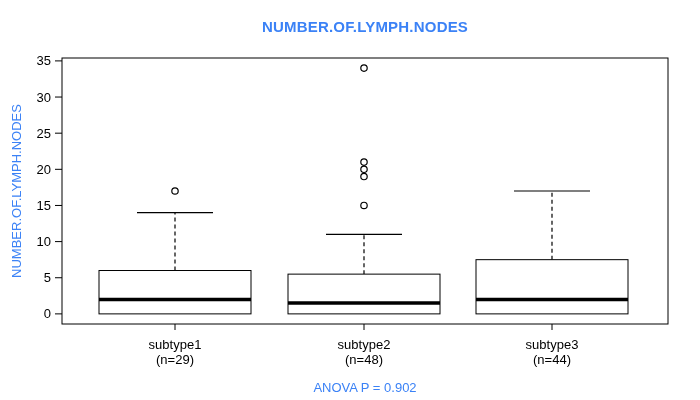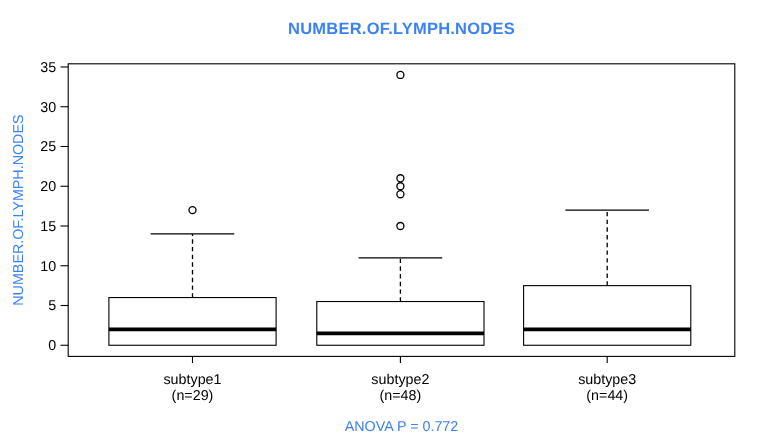--- a/index.html
+++ b/index.html
@@ -67,14 +67,14 @@
       <text x="364" y="349" text-anchor="middle" font-size="13">subtype2</text>
       <text x="364" y="364" text-anchor="middle" font-size="13">(n=48)</text>
       <line x1="552" y1="259.66847826086956" x2="552" y2="191" stroke="#000000" stroke-width="1.2" stroke-dasharray="4,3"></line>
       <line x1="514" y1="191" x2="590" y2="191" stroke="#000000" stroke-width="1.2"></line>
       <rect x="476" y="259.66847826086956" width="152" height="54.21195652173918" fill="#ffffff" stroke="#000000" stroke-width="1"></rect>
       <line x1="476" y1="299.42391304347825" x2="628" y2="299.42391304347825" stroke="#000000" stroke-width="3.5"></line>
       <line x1="552" y1="324" x2="552" y2="330" stroke="#000000" stroke-width="1"></line>
       <text x="552" y="349" text-anchor="middle" font-size="13">subtype3</text>
       <text x="552" y="364" text-anchor="middle" font-size="13">(n=44)</text>
     </svg>
-  <div class="footer">ANOVA P = 0.772</div>
+  <div class="footer">ANOVA P = 0.902</div>
 </div>
 
 </body></html>

